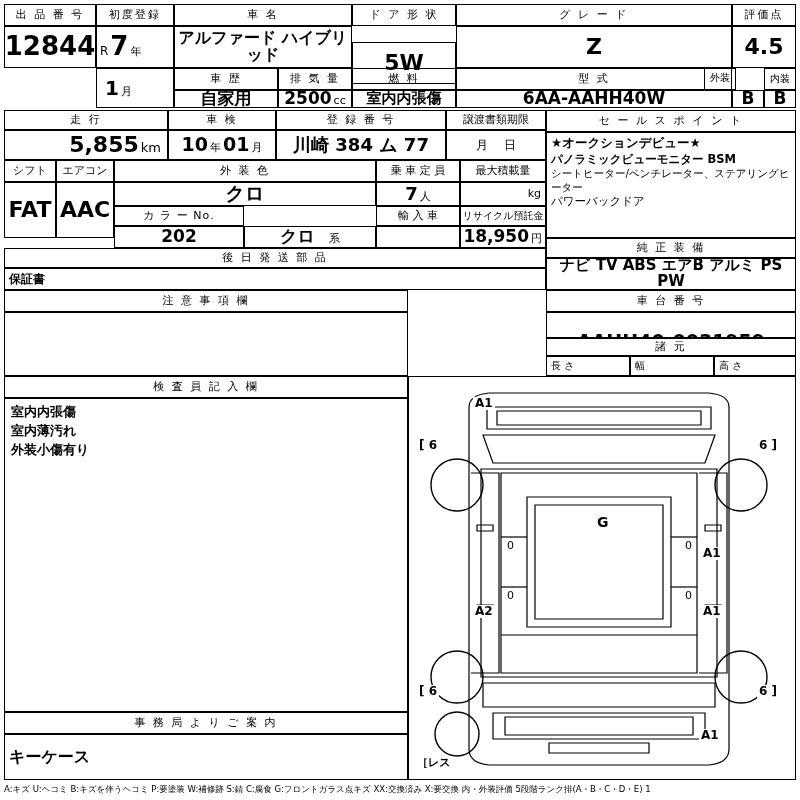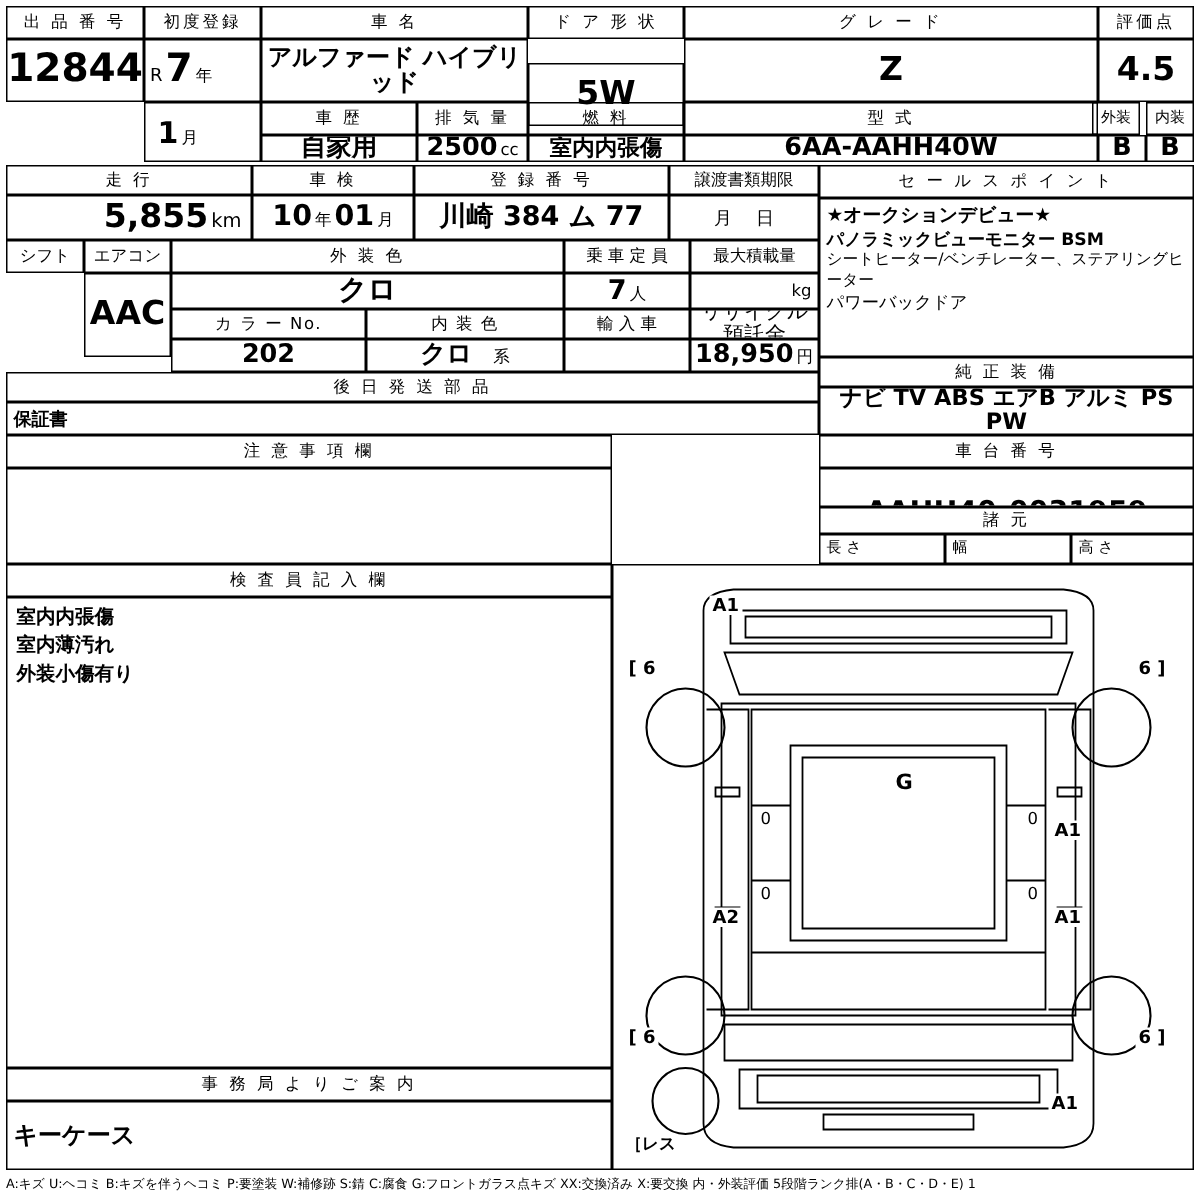--- a/index.html
+++ b/index.html
@@ -81,21 +81,21 @@
     <span class="big">Z</span>
   </div>
   <div class="bx" style="left:732px; top:26px; width:64px; height:42px;">
     <span class="big">4.5</span>
   </div>
 
   <div class="bx lbl" style="left:174px; top:68px; width:104px; height:22px;">車 歴</div>
   <div class="bx lbl" style="left:278px; top:68px; width:74px; height:22px;">排 気 量</div>
   <div class="bx lbl" style="left:352px; top:68px; width:104px; height:22px;">燃 料</div>
   <div class="bx lbl" style="left:456px; top:68px; width:276px; height:22px;">型 式</div>
-  <div class="bx lbl xs" style="left:728px; top:68px; width:32px; height:22px; letter-spacing:0;">外装</div>
+  <div class="bx lbl xs" style="left:704px; top:68px; width:32px; height:22px; letter-spacing:0;font-family:Liberation Mono, monospace;">外装</div>
   <div class="bx lbl xs" style="left:764px; top:68px; width:32px; height:22px; letter-spacing:0;">内装</div>
 
   <div class="bx" style="left:96px; top:68px; width:78px; height:40px;">
     <div class="rowline" style="width:100%; justify-content:flex-start; padding-left:8px;">
       <span class="med" style="font-size:20px;">1</span>
       <span class="unit">月</span>
     </div>
   </div>
   <div class="bx" style="left:174px; top:90px; width:104px; height:18px;">
     <span class="med">自家用</span>
@@ -147,42 +147,44 @@
       <span class="sm">日</span>
     </div>
   </div>
 
   <div class="bx lbl2" style="left:4px; top:160px; width:52px; height:22px; letter-spacing:0;">シフト</div>
   <div class="bx lbl2" style="left:56px; top:160px; width:58px; height:22px; letter-spacing:0;">エアコン</div>
   <div class="bx lbl" style="left:114px; top:160px; width:262px; height:22px;">外 装 色</div>
   <div class="bx lbl2" style="left:376px; top:160px; width:84px; height:22px; letter-spacing:0;">乗 車 定 員</div>
   <div class="bx lbl2" style="left:460px; top:160px; width:86px; height:22px; letter-spacing:0;">最大積載量</div>
 
+  <div class="bx" style="left:4px; top:182px; width:52px; height:56px;">
+    <span class="big">FAT</span>
+  </div>
   <div class="bx" style="left:56px; top:182px; width:58px; height:56px;">
     <span class="big">AAC</span>
   </div>
   <div class="bx" style="left:114px; top:182px; width:262px; height:24px;">
     <span class="med" style="font-size:19px;">クロ</span>
   </div>
   <div class="bx" style="left:376px; top:182px; width:84px; height:24px;">
     <div class="rowline">
       <span class="med" style="font-size:18px;">7</span>
       <span class="unit">人</span>
     </div>
   </div>
   <div class="bx" style="left:460px; top:182px; width:86px; height:24px;">
     <div class="rowline" style="width:100%; justify-content:flex-end; padding-right:4px;">
       <span class="unit">kg</span>
     </div>
   </div>
 
   <div class="bx lbl2" style="left:114px; top:206px; width:130px; height:20px; letter-spacing:1px;">カ ラ ー No.</div>
-  <div class="bx lbl2" style="left:244px; top:206px; width:132px; height:20px; letter-spacing:1px;">内 装 色</div>
   <div class="bx lbl2" style="left:376px; top:206px; width:84px; height:20px; letter-spacing:0;">輸 入 車</div>
-  <div class="bx lbl2" style="left:460px; top:206px; width:86px; height:20px; letter-spacing:0; font-size:14px;">リサイクル預託金</div>
+  <div class="bx lbl2" style="left:460px; top:206px; width:86px; height:20px; letter-spacing:0; font-size:10px;">リサイクル預託金</div>
 
   <div class="bx" style="left:114px; top:226px; width:130px; height:22px;">
     <span class="med">202</span>
   </div>
   <div class="bx" style="left:244px; top:226px; width:132px; height:22px;">
     <div class="rowline" style="gap:14px;">
       <span class="med">クロ</span>
       <span class="unit">系</span>
     </div>
   </div>

